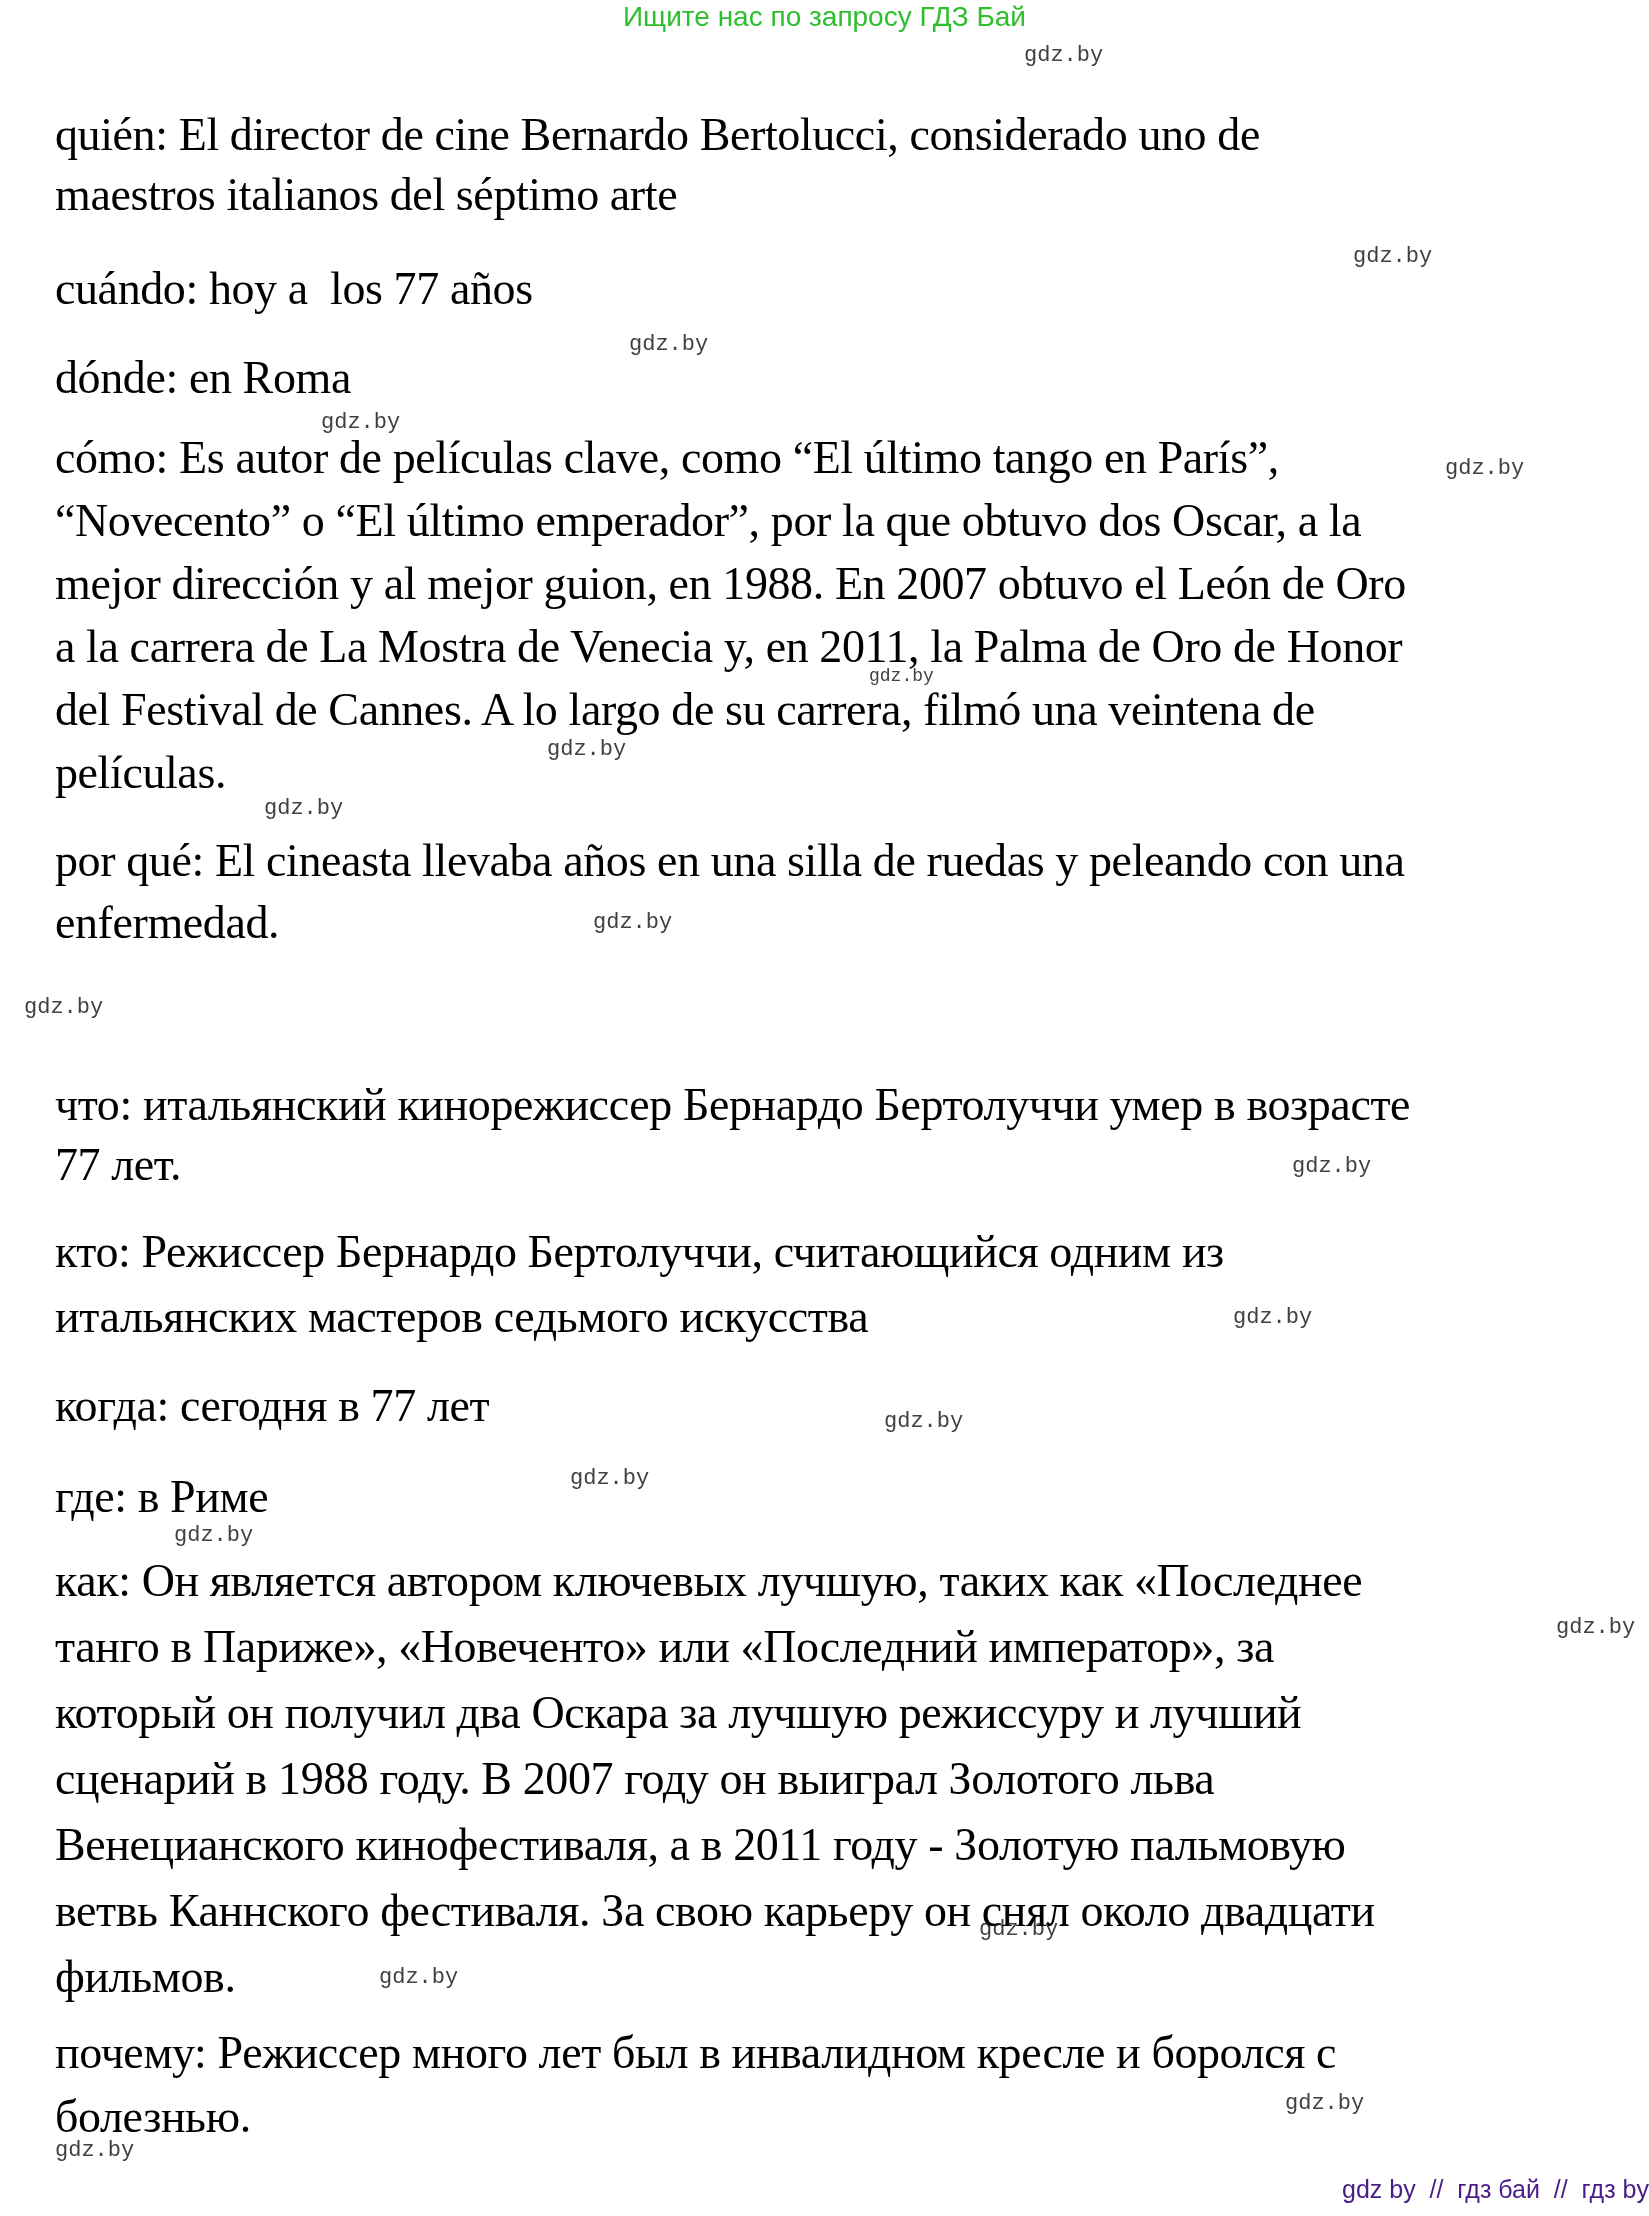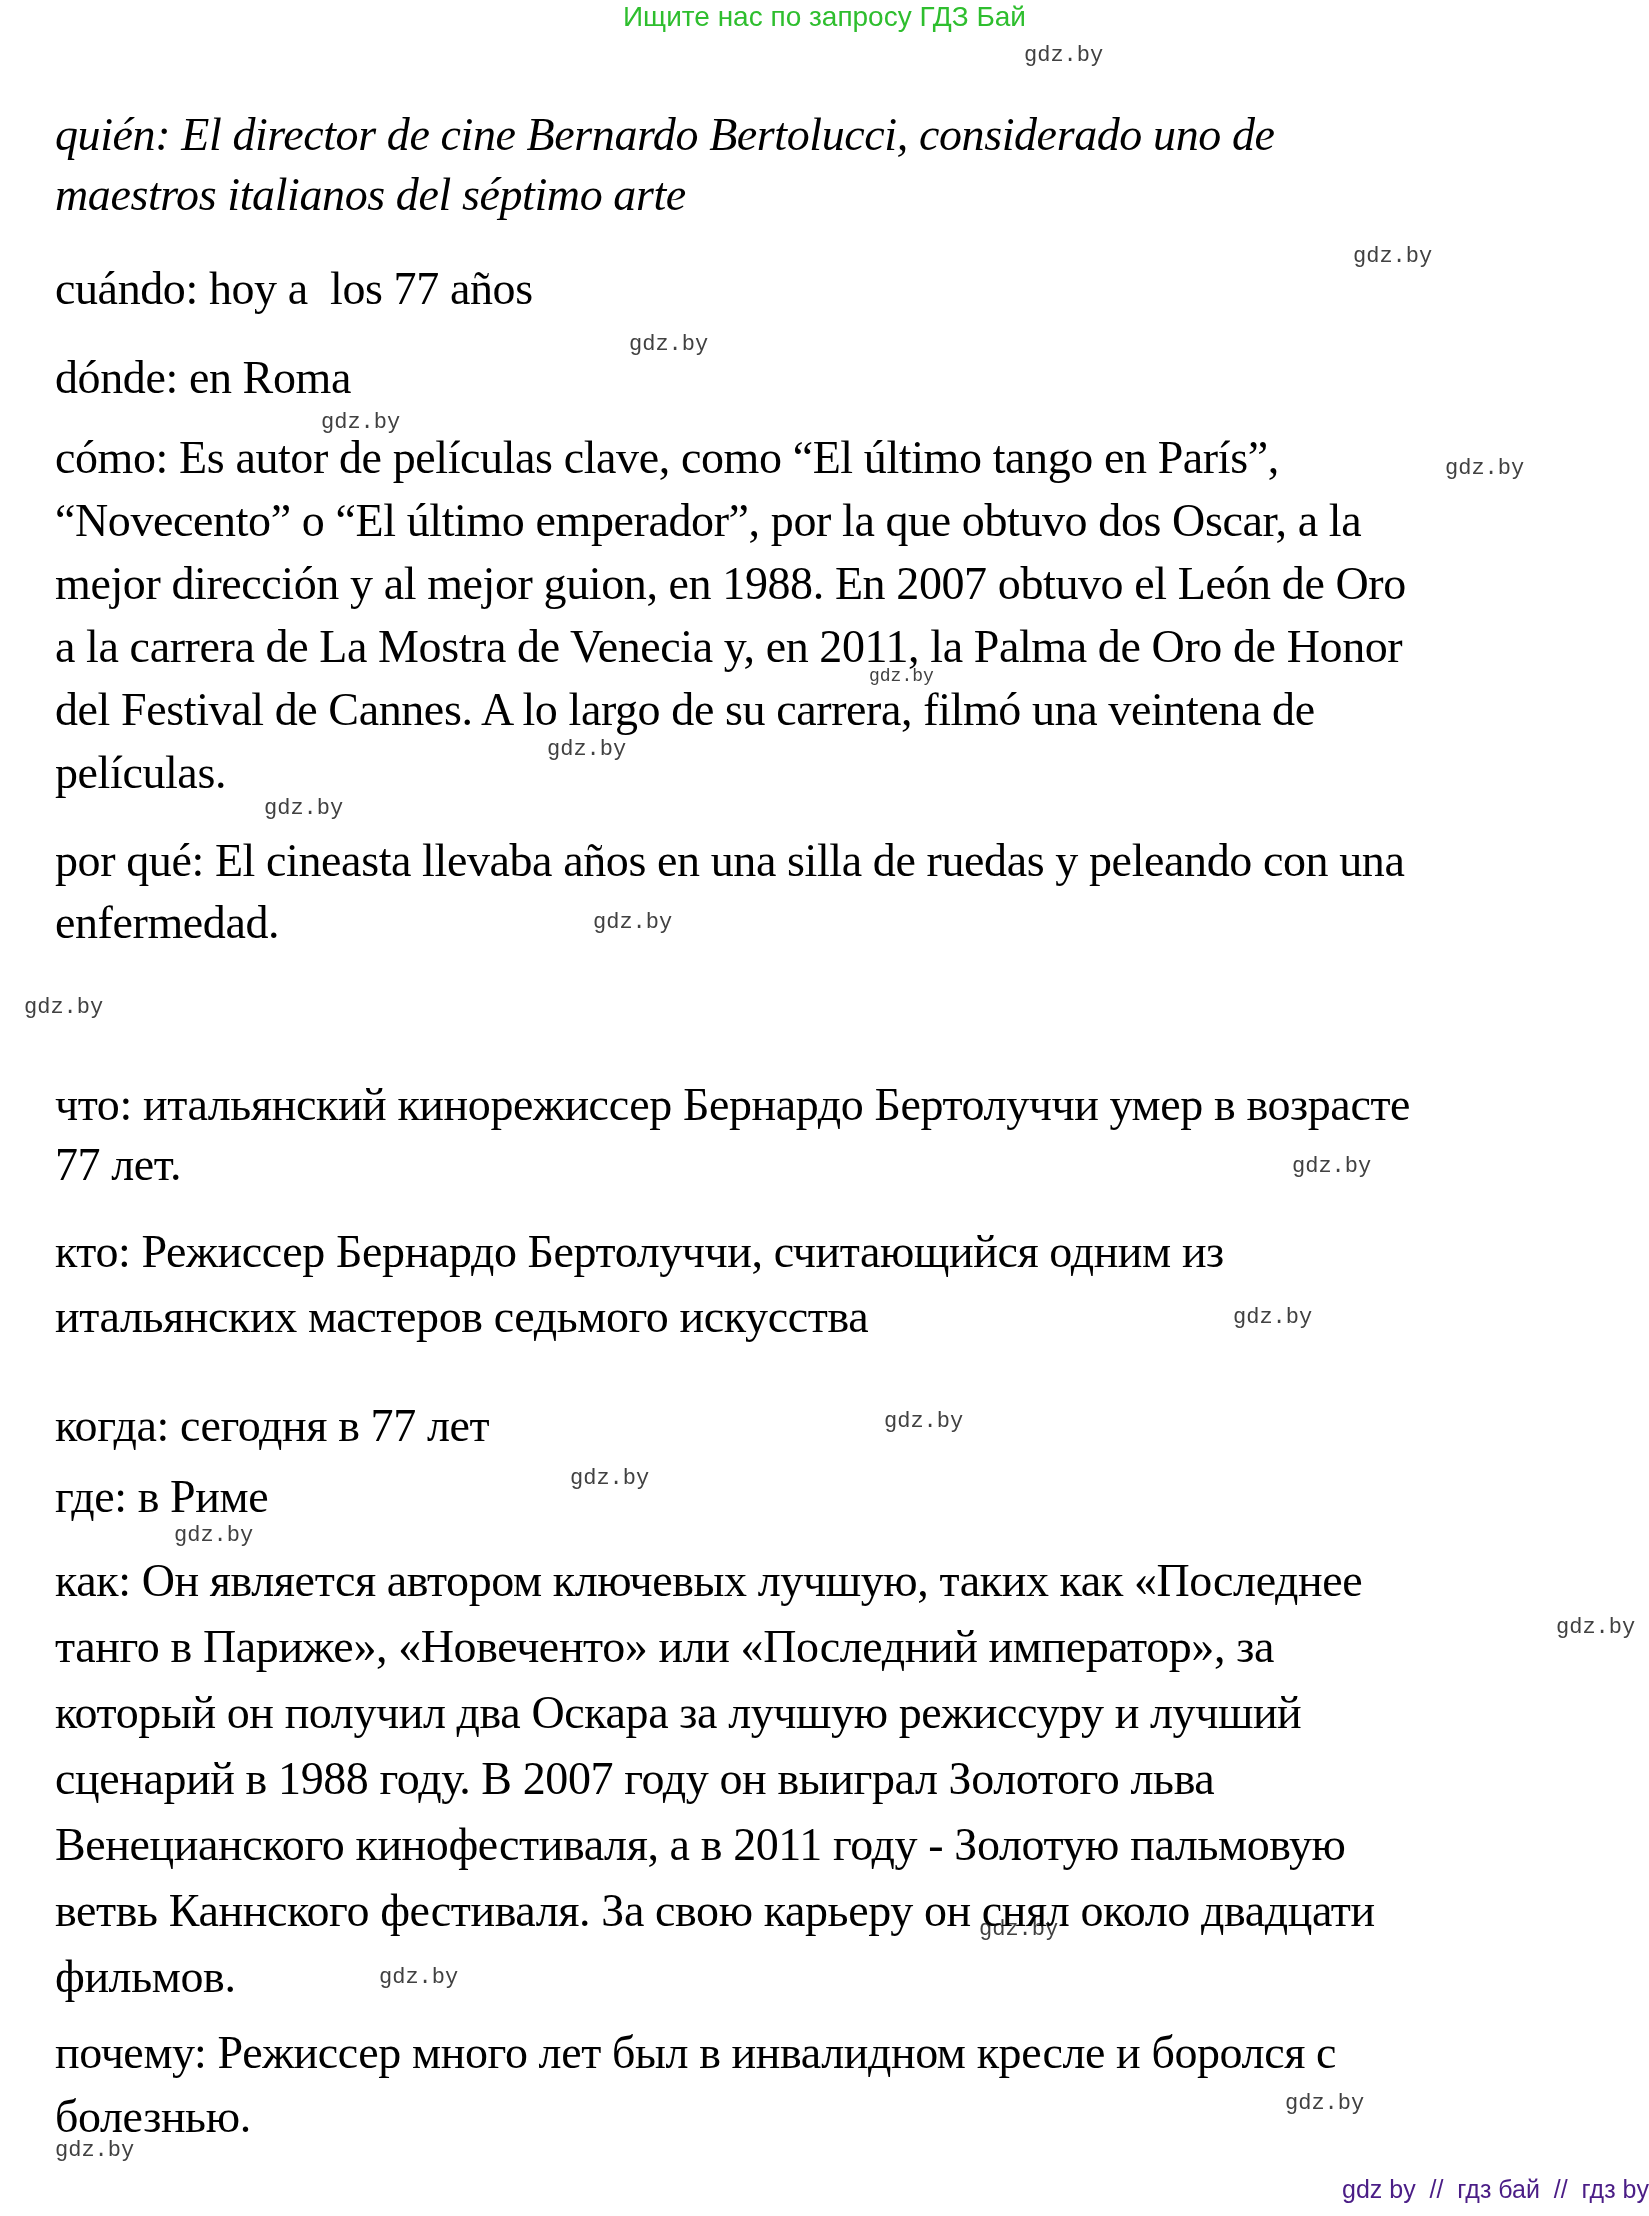--- a/index.html
+++ b/index.html
@@ -32,28 +32,28 @@
 
   .para {
     position: absolute; left: 55px;
     color: #000000;
     font-family: "Liberation Serif", serif;
     font-size: 46px;
     letter-spacing: -0.4px;
   }
   .para .line { white-space: pre; }
 
-  .p-quien   { top: 105px;  line-height: 60px; font-style: italic; }
+  .p-quien   { top: 105px;  line-height: 60px; }
   .p-cuando  { top: 259px;  line-height: 60px; }
   .p-donde   { top: 348px;  line-height: 60px; }
   .p-como    { top: 426px;  line-height: 63px; }
   .p-porque  { top: 830px;  line-height: 62px; }
   .p-chto    { top: 1075px; line-height: 60px; }
   .p-kto     { top: 1219px; line-height: 65px; }
-  .p-kogda   { top: 1376px; line-height: 60px; margin-top: 20px; }
+  .p-kogda   { top: 1376px; line-height: 60px; }
   .p-gde     { top: 1467px; line-height: 60px; }
   .p-kak     { top: 1548px; line-height: 66px; }
   .p-pochemu { top: 2021px; line-height: 64px; }
 
   .footer {
     position: absolute; top: 2176px; left: 0; right: 0;
     text-align: right;
     font-family: "Liberation Sans", sans-serif;
     font-size: 25px; line-height: 1.1;
     color: #4a1d86;

